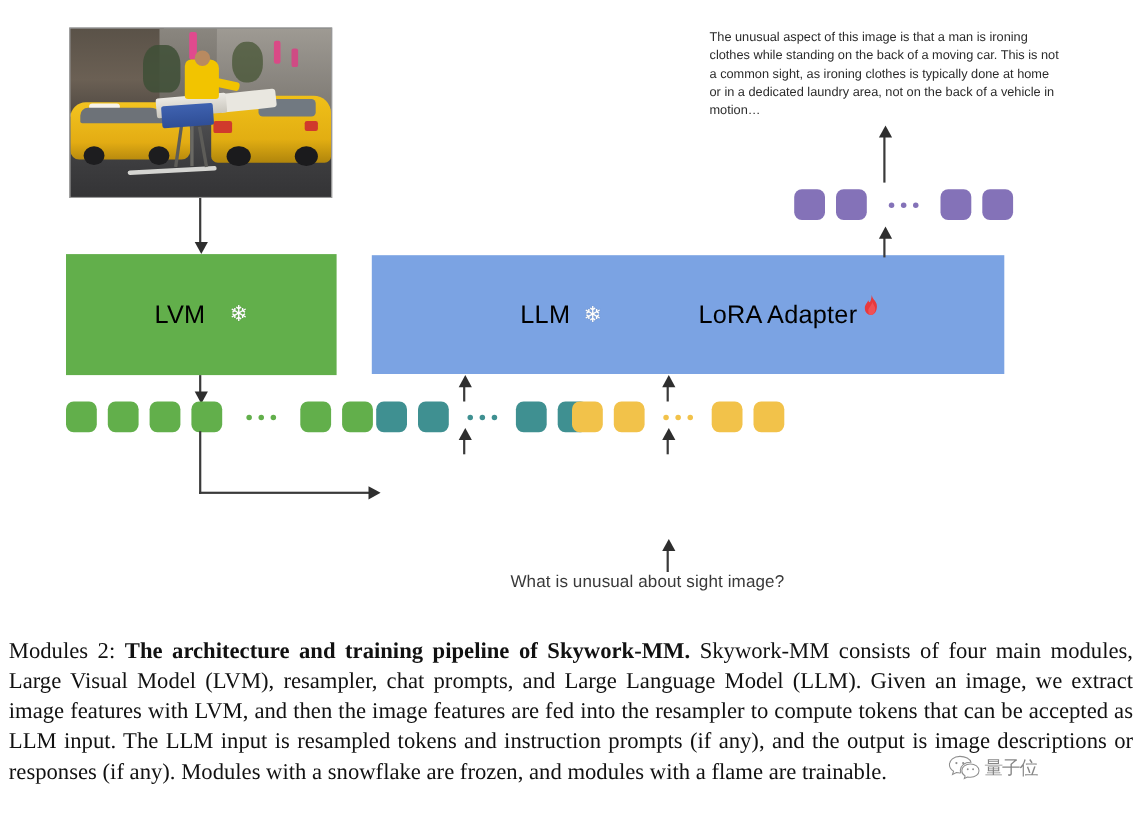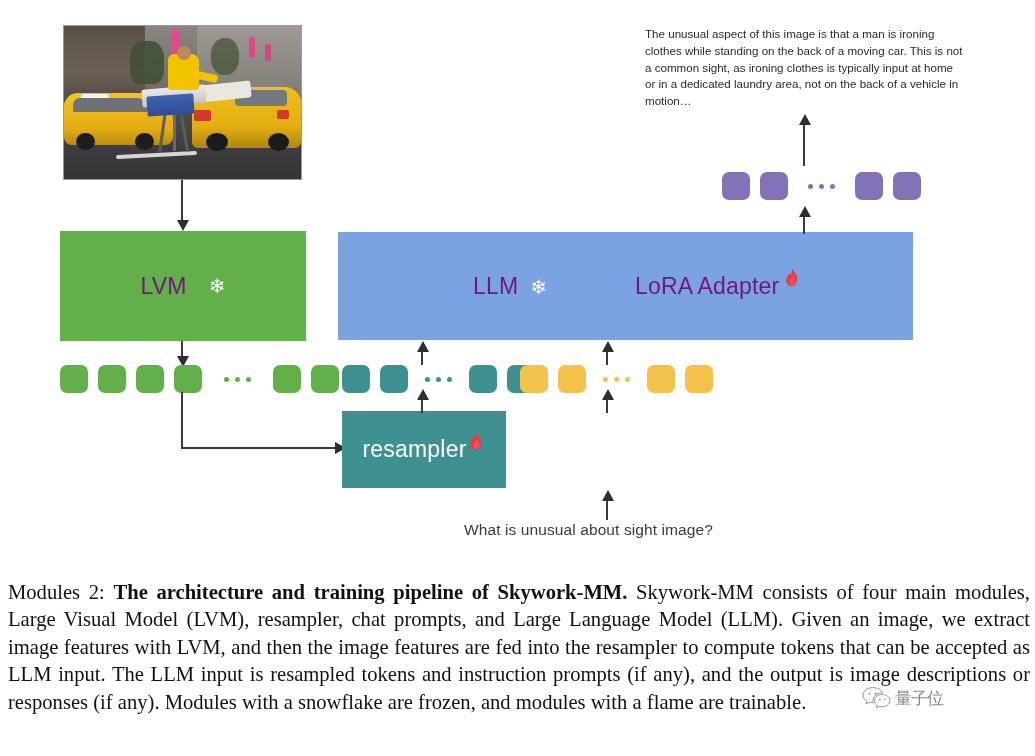--- a/index.html
+++ b/index.html
@@ -75,21 +75,21 @@
     transform:rotate(-10deg);}
   .ph-leg3{left:46%;top:57%;width:3px;height:25%;background:#6a6964;}
 
   
   .block{position:absolute;display:flex;align-items:center;justify-content:center;}
   .block-lvm{left:60px;top:231px;width:246px;height:110px;background:#62AF4B;}
   .block-llm{left:338px;top:232px;width:575px;height:108px;background:#7BA3E3;}
   .block-res{left:342px;top:411px;width:164px;height:77px;background:#3F9091;}
   .block-chat{left:525px;top:411px;width:164px;height:77px;background:#F2C24A;}
 
-  .blk-label{font-size:23px;color:#701a75;letter-spacing:.2px;white-space:nowrap;}
+  .blk-label{font-size:23px;color:#000000;letter-spacing:.2px;white-space:nowrap;}
   .blk-label.white{color:#ffffff;}
   .inner-row{display:flex;align-items:center;gap:8px;}
 
   .llm-inner{position:absolute;left:0;top:0;width:100%;height:100%;}
   .llm-llm{position:absolute;left:135px;top:50%;transform:translateY(-50%);
            display:flex;align-items:center;gap:12px;}
   .llm-lora{position:absolute;left:297px;top:50%;transform:translateY(-50%);
            display:flex;align-items:center;gap:4px;}
 
   .snow{font-size:20px;color:#ffffff;line-height:1;
@@ -213,31 +213,20 @@
       <div class="gap"></div>
     <div class="tok" style="background:#62AF4B"></div>
   </div>
 
   <div class="arrow" style="left:178px;top:392px;width:175px;height:65px;">
     <div class="aline" style="left:3px;top:0;width:2px;height:57px;"></div>
     <div class="aline" style="left:3px;top:55px;width:158px;height:2px;"></div>
     <div class="ahead right" style="left:157px;top:50px;"></div>
   </div>
 
-  <div class="block block-res">
-    <div class="inner-row" style="gap:0px;">
-      <span class="blk-label white">resampler</span>
-      <span class="flame">
-        <svg viewBox="0 0 24 28" width="19" height="22" aria-hidden="true">
-          <path d="M12 1 C13 7 18 8 18 14 C18 20 15 24 11 24 C7 24 4 21 4 16 C4 12 7 10 8 7 C9 11 11 10 12 1 Z" fill="#E8393C"></path>
-          <path d="M13 9 C14 13 16 14 16 17 C16 21 14 24 11 24 C9 24 8 22 8 19 C8 16 11 14 13 9 Z" fill="#F05055"></path>
-        </svg>
-      </span>
-    </div>
-  </div>
 
 
   <div class="q-text">What is unusual about sight image?</div>
   <div class="arrow" style="left:602px;top:490px;width:12px;height:30px;">
     <div class="aline" style="left:4px;top:8px;width:2px;height:22px;"></div>
     <div class="ahead up" style="left:0px;top:0px;"></div>
   </div>
 
   <div class="arrow" style="left:417px;top:389px;width:12px;height:24px;">
     <div class="aline" style="left:4px;top:8px;width:2px;height:16px;"></div>
@@ -322,21 +311,21 @@
     <div class="tok" style="background:#8472B8"></div>
       <div class="gap"></div>
     <div class="tok" style="background:#8472B8"></div>
   </div>
 
   <div class="arrow" style="left:799px;top:114px;width:12px;height:52px;">
     <div class="aline" style="left:4px;top:8px;width:2px;height:44px;"></div>
     <div class="ahead up" style="left:0px;top:0px;"></div>
   </div>
 
-  <div class="out-text">The unusual aspect of this image is that a man is ironing clothes while standing on the back of a moving car. This is not a common sight, as ironing clothes is typically input at home or in a dedicated laundry area, not on the back of a vehicle in motion…</div>
+  <div class="out-text">The unusual aspect of this image is that a man is ironing clothes while standing on the back of a moving car. This is not a common sight, as ironing clothes is typically done at home or in a dedicated laundry area, not on the back of a vehicle in motion…</div>
 
 </div>
 
 <div class="caption">
   <span>Modules 2:</span>
   <b>The architecture and training pipeline of Skywork-MM.</b><span> Skywork-MM consists of four main modules, Large Visual Model (LVM), resampler, chat prompts, and Large Language Model (LLM). Given an image, we extract image features with LVM, and then the image features are fed into the resampler to compute tokens that can be accepted as LLM input. The LLM input is resampled tokens and instruction prompts (if any), and the output is image descriptions or responses (if any). Modules with a snowflake are frozen, and modules with a flame are trainable.</span>
 </div>
 
 <div class="wm">
   <span class="wm-logo">

